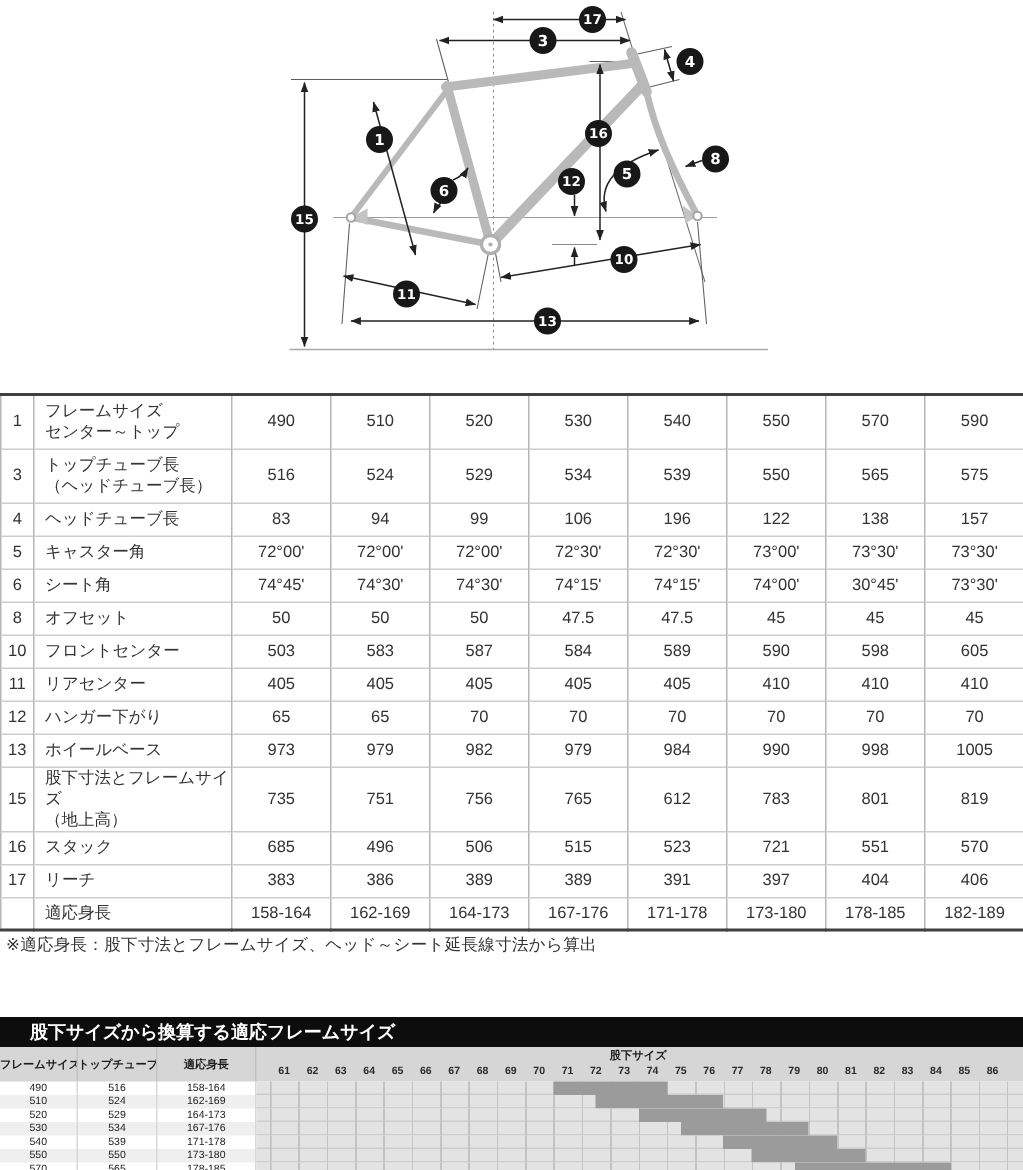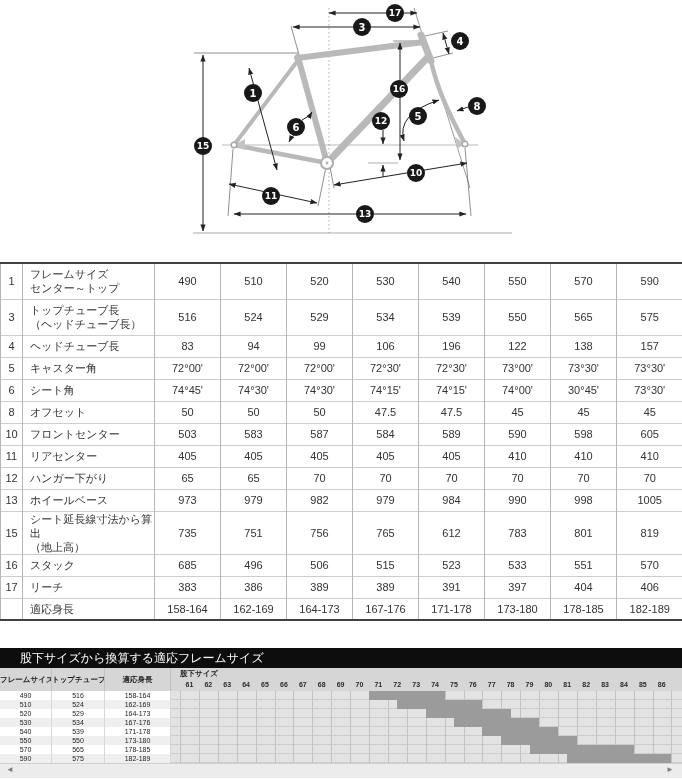--- a/index.html
+++ b/index.html
@@ -18,27 +18,27 @@
                 padding:0;text-align:center;vertical-align:middle;overflow:hidden;}
   #geo-table tr.tall{height:36px;}
   #geo-table tr.norm{height:22px;}
   #geo-table td.lbl{text-align:left;padding-left:7px;line-height:14px;}
   #geo-table td.num{color:#333;}
 
   #footnote{position:absolute;left:4px;top:622px;font-size:11px;color:#333;letter-spacing:0.2px;}
 
   
   .conv{position:absolute;left:0;top:648px;width:682px;}
-  .conv-title{height:20px;background:#0d0d0d;color:#fff;font-weight:normal;font-size:12px;
-              line-height:20px;padding-left:20px;box-sizing:border-box;}
+  .conv-title{height:20px;background:#0d0d0d;color:#fff;font-weight:bold;font-size:12px;
+              line-height:20px;padding-left:20px;box-sizing:border-box;margin-top:30px;}
   .conv-head{position:relative;height:23px;background:#d6d6d6;font-weight:bold;color:#1c1c1c;}
   .conv-head .hc{position:absolute;top:0;height:23px;line-height:23px;text-align:center;
                  font-size:7.5px;border-right:1px solid #c2c2c2;box-sizing:border-box;white-space:nowrap;overflow:hidden;}
   .hc1{left:0;width:52px;} .hc2{left:52px;width:53px;} .hc3{left:105px;width:66px;}
-  .inseam-label{position:absolute;left:180px;width:491px;top:1px;text-align:left;font-size:7.5px;}
+  .inseam-label{position:absolute;left:180px;width:491px;top:1px;text-align:center;font-size:7.5px;}
   .inseam-nums{position:absolute;left:180px;top:10px;height:13px;display:flex;}
   .inseam-nums span{width:18.9px;text-align:center;font-size:7px;line-height:13px;font-weight:bold;color:#2a2a2a;}
   .conv-rows{position:relative;}
   .conv-row{position:relative;height:9px;line-height:9px;font-size:7px;color:#222;}
   .conv-row.alt{background:#efefef;}
   .conv-row .cc{position:absolute;top:0;height:9px;text-align:center;
                 border-right:1px solid #d8d8d8;box-sizing:border-box;}
   .cc1{left:0;width:52px;} .cc2{left:52px;width:53px;} .cc3{left:105px;width:66px;}
   .conv-row .gridbg{position:absolute;left:171px;right:0;top:0;bottom:0;background:#e3e3e3;
                     border-bottom:1px solid #cdcdcd;box-sizing:border-box;}
@@ -297,21 +297,21 @@
           <td>982</td>
           <td>979</td>
           <td>984</td>
           <td>990</td>
           <td>998</td>
           <td>1005</td>
         </tr>
         <tr class="tall">
           <td class="num">15</td>
           <td class="lbl">
-            <div>シート延長線寸法から算出</div>
+            <div>股下寸法とフレームサイズ</div>
             <div>（地上高）</div>
           </td>
           <td>735</td>
           <td>751</td>
           <td>756</td>
           <td>765</td>
           <td>612</td>
           <td>783</td>
           <td>801</td>
           <td>819</td>
@@ -319,21 +319,21 @@
         <tr class="norm">
           <td class="num">16</td>
           <td class="lbl">
             <div>スタック</div>
           </td>
           <td>685</td>
           <td>496</td>
           <td>506</td>
           <td>515</td>
           <td>523</td>
-          <td>533</td>
+          <td>721</td>
           <td>551</td>
           <td>570</td>
         </tr>
         <tr class="norm">
           <td class="num">17</td>
           <td class="lbl">
             <div>リーチ</div>
           </td>
           <td>383</td>
           <td>386</td>
@@ -354,20 +354,21 @@
           <td>164-173</td>
           <td>167-176</td>
           <td>171-178</td>
           <td>173-180</td>
           <td>178-185</td>
           <td>182-189</td>
         </tr>
       </tbody>
   </table>
 
+  <div id="footnote">※適応身長：股下寸法とフレームサイズ、ヘッド～シート延長線寸法から算出</div>
 
   <div class="conv">
     <div class="conv-title">股下サイズから換算する適応フレームサイズ</div>
 
     <div class="conv-head">
       <div class="hc hc1">フレームサイズ</div>
       <div class="hc hc2">トップチューブ長</div>
       <div class="hc hc3">適応身長</div>
       <div class="inseam-label">股下サイズ</div>
       <div class="inseam-nums" id="inseam-nums">

